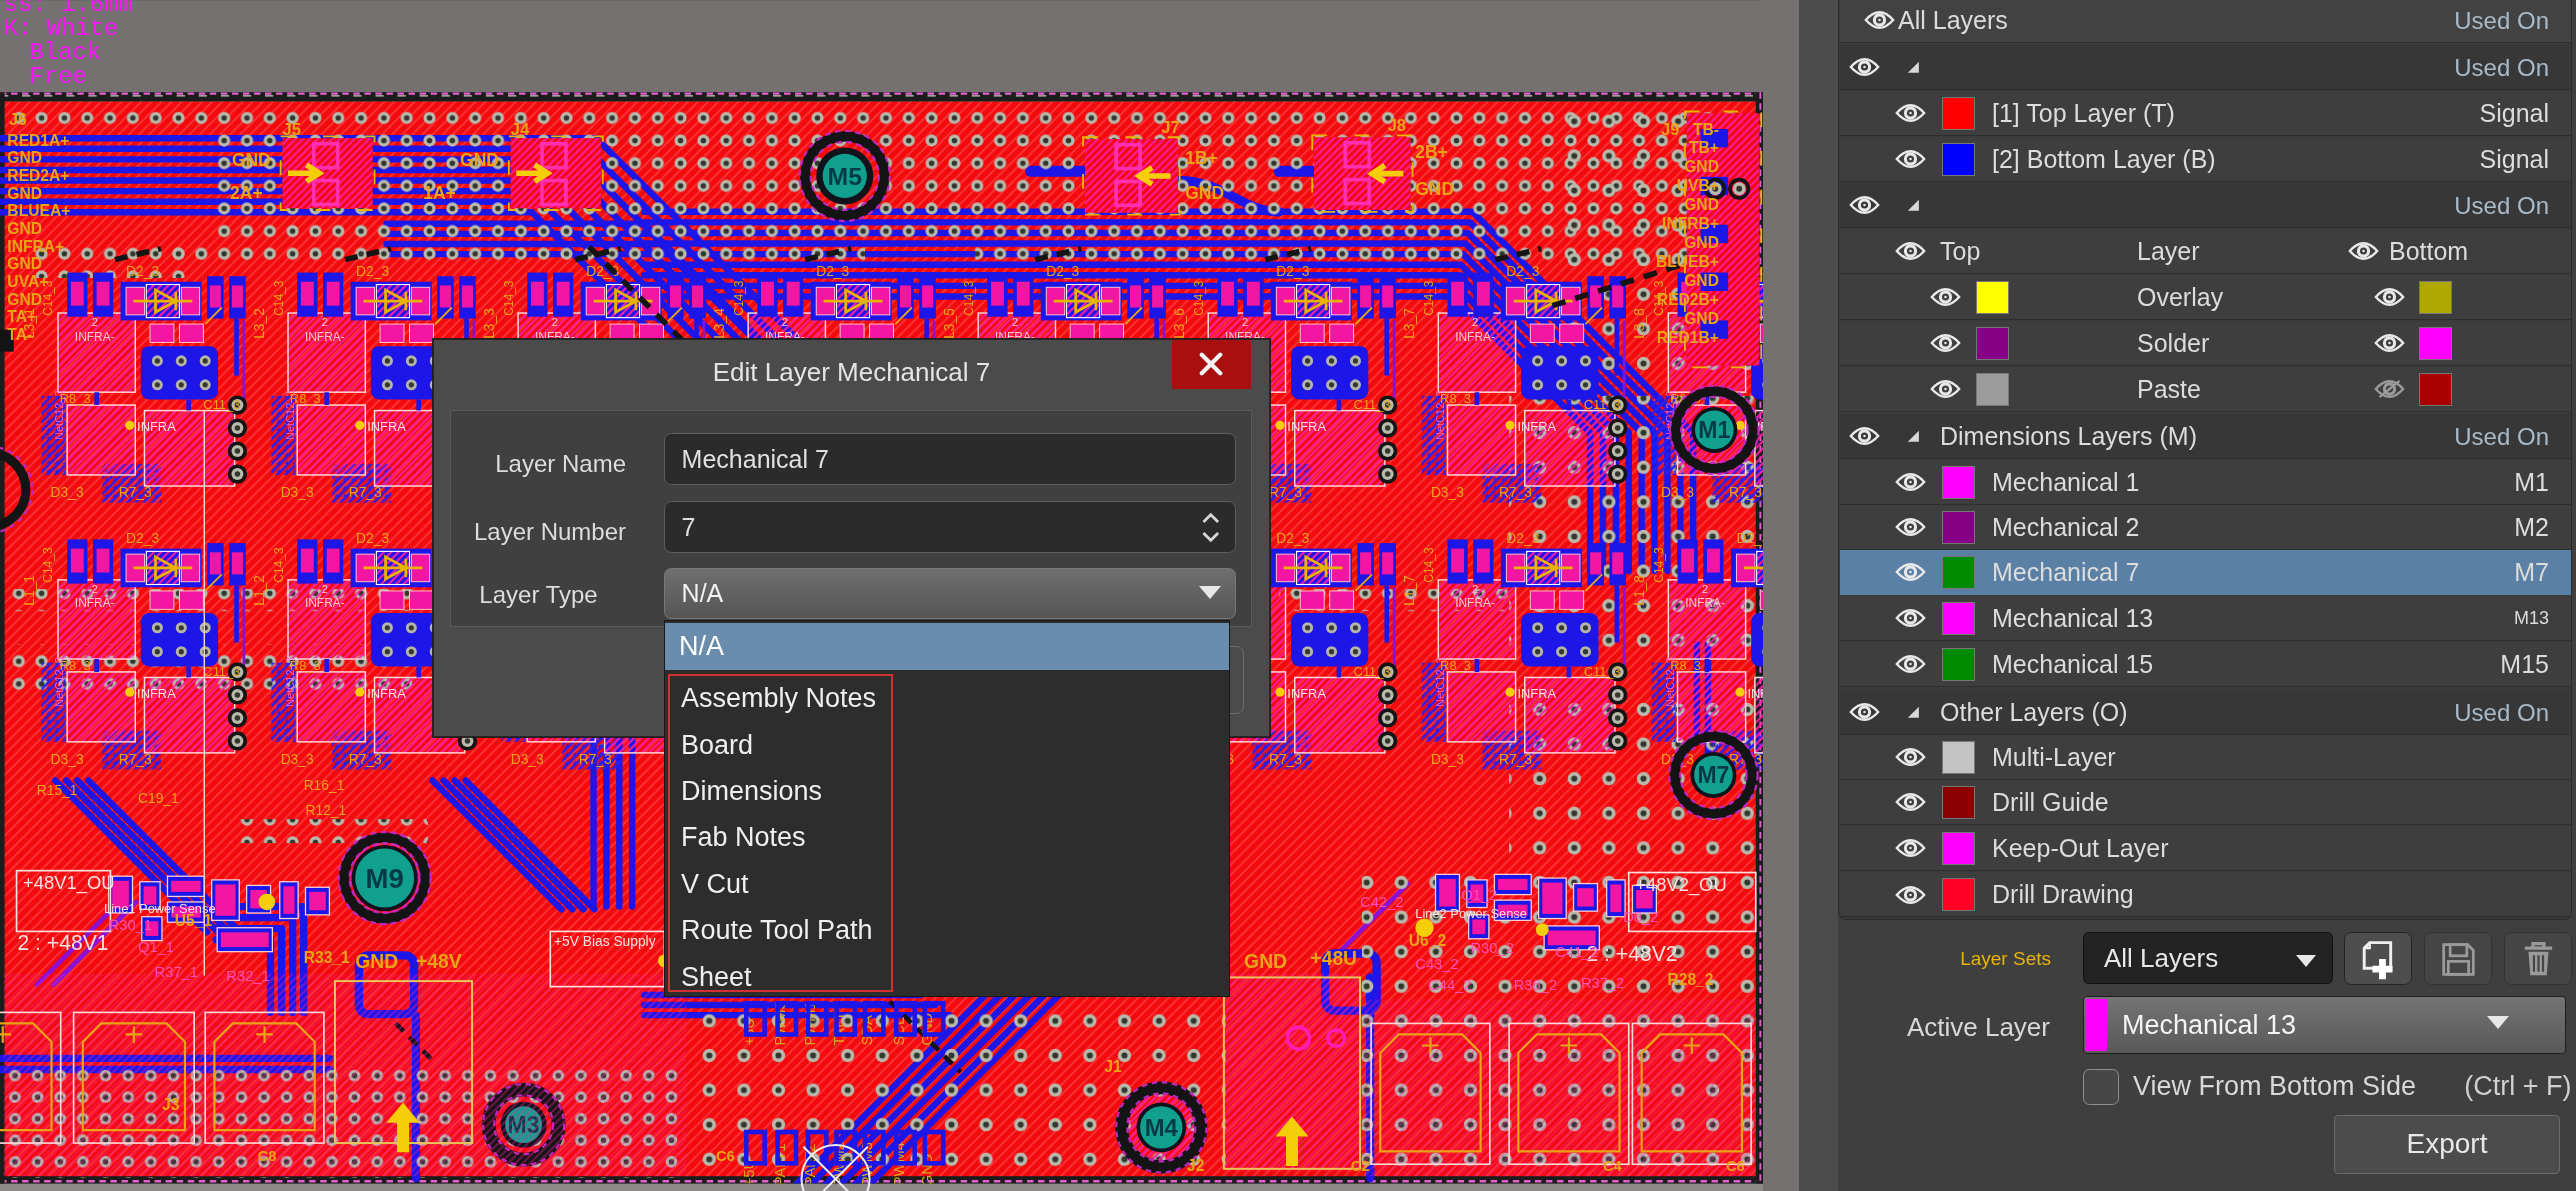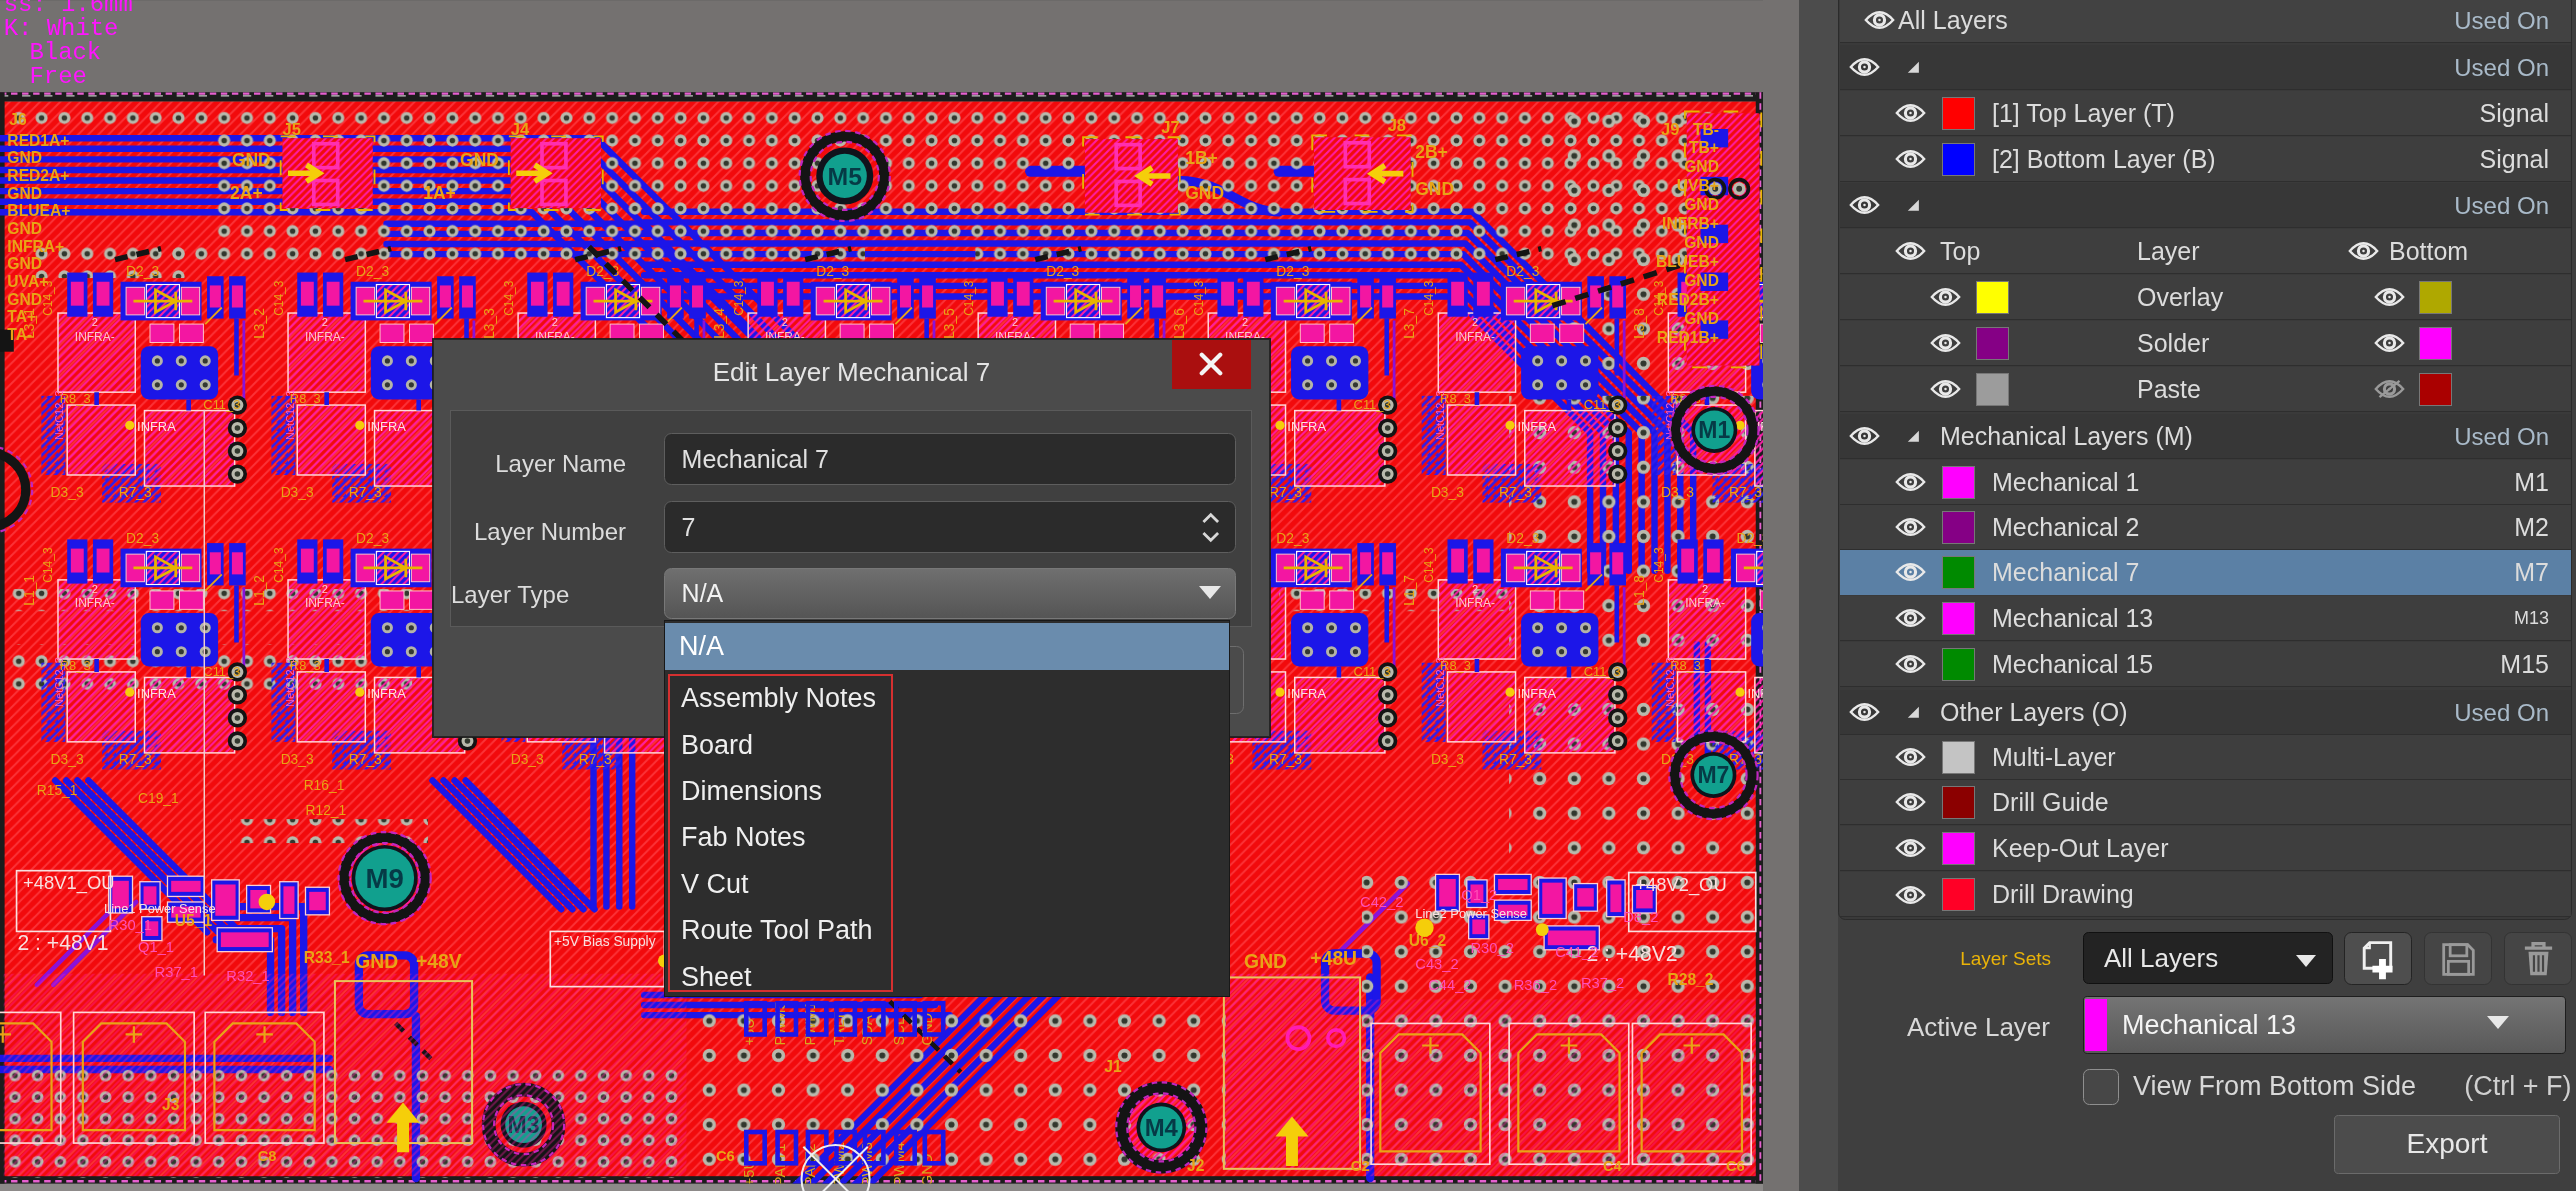--- a/index.html
+++ b/index.html
@@ -513,21 +513,21 @@
 </svg>
 <div class="abs" style="left:433px;top:339px;width:837px;height:398px;background:#4B4B4B;border:1.8px solid #262626;box-shadow:0 0 0 0.9px #1a1a1a"></div>
 <div class="abs" style="left:433px;top:339px;width:837px;height:55px;color:#E4E4E4;font-size:26px;text-align:center;line-height:66px">Edit Layer Mechanical 7</div>
 <div class="abs" style="left:1172px;top:340px;width:79px;height:49px;background:#AA0F0F"></div>
 <svg class="abs" style="left:1199px;top:352px" width="24" height="24" viewBox="0 0 26 26">
       <path d="M3,3 L23,23 M23,3 L3,23" stroke="#F4F4F4" stroke-width="4.6" stroke-linecap="round"></path>
     </svg>
 <div class="abs" style="left:450px;top:410px;width:802px;height:217px;background:#404040;border:0.9px solid #5A5A5A"></div>
 <div class="abs" style="left:451px;top:450px;color:#DCDCDC;font-size:24px;text-align:right;width:175px">Layer Name</div>
 <div class="abs" style="left:451px;top:518px;color:#DCDCDC;font-size:24px;text-align:right;width:175px">Layer Number</div>
-<div class="abs" style="left:451px;top:581px;color:#DCDCDC;font-size:24px;text-align:left;width:175px">Layer Type</div>
+<div class="abs" style="left:451px;top:581px;color:#DCDCDC;font-size:24px;text-align:center;width:175px">Layer Type</div>
 <div class="abs" style="left:664px;top:433px;width:572px;height:52px;line-height:50px;background:#2B2B2B;border:0.9px solid #5E5E5E;border-radius:7.4px;color:#E0E0E0;font-size:25px;padding-left:16.6px">Mechanical 7</div>
 <div class="abs" style="left:664px;top:501px;width:572px;height:52px;line-height:50px;background:#2B2B2B;border:0.9px solid #5E5E5E;border-radius:7.4px;color:#E0E0E0;font-size:25px;padding-left:16.6px">7</div>
 <svg class="abs" style="left:1196px;top:511px" width="29.5" height="33" viewBox="0 0 32 36">
       <path d="M8,12 L16,4 L24,12 M8,24 L16,32 L24,24" fill="none" stroke="#D8D8D8" stroke-width="3"></path>
     </svg>
 <div class="abs" style="left:1049px;top:646px;width:195px;height:68px;background:#4B4B4B;border:1.8px solid #6E6E6E;border-radius:7.4px"></div>
 <div class="abs" style="left:664px;top:568px;width:572px;height:51px;background:linear-gradient(#6F6F6F,#555);border:0.9px solid #787878;border-radius:7.4px;color:#F2F2F2;font-size:25px;line-height:49px;padding-left:16.6px">N/A</div>
 <div class="abs" style="left:1199px;top:586px;width:0;height:0;border-left:11px solid transparent;border-right:11px solid transparent;border-top:13px solid #E8E8E8"></div>
 <div class="abs" style="left:664px;top:620px;width:566px;height:377px;background:#2D2D2D;border:0.9px solid #181818"></div>
 <div class="abs" style="left:665px;top:623px;width:564px;height:47px;background:#6A8CAD;color:#FFF;font-size:27px;line-height:47px;padding-left:14px">N/A</div>
@@ -658,21 +658,21 @@
     </svg>
 <div class="abs" style="left:2419px;top:373px;width:33px;height:33px;background:#AA0000;border:0.9px solid #777"></div>
 <svg class="abs" style="left:1849px;top:425px" width="31" height="22" viewBox="0 0 34 24">
       <path d="M2,12 Q17,-5 32,12 Q17,29 2,12 Z" fill="none" stroke="#E9E9E9" stroke-width="2.6"></path>
       <circle cx="17" cy="12" r="5.6" fill="none" stroke="#E9E9E9" stroke-width="3.4"></circle>
       <circle cx="17" cy="12" r="1.4" fill="#E9E9E9"></circle>
     </svg>
 <svg class="abs" style="left:1906px;top:429px" width="14.7" height="14.7" viewBox="0 0 16 16">
       <path d="M14,2 L14,14 L2,14 Z" fill="#D8D8D8"></path>
     </svg>
-<div class="abs" style="left:1940px;top:414px;color:#DCDCDC;font-size:25px;line-height:45px;white-space:nowrap">Mechanical Layers (M)</div>
+<div class="abs" style="left:1940px;top:414px;color:#DCDCDC;font-size:25px;line-height:45px;white-space:nowrap">Dimensions Layers (M)</div>
 <div class="abs" style="right:27px;top:414px;color:#A9BAC9;font-size:24px;line-height:45px">Used On</div>
 <svg class="abs" style="left:1895px;top:471px" width="31" height="22" viewBox="0 0 34 24">
       <path d="M2,12 Q17,-5 32,12 Q17,29 2,12 Z" fill="none" stroke="#E9E9E9" stroke-width="2.6"></path>
       <circle cx="17" cy="12" r="5.6" fill="none" stroke="#E9E9E9" stroke-width="3.4"></circle>
       <circle cx="17" cy="12" r="1.4" fill="#E9E9E9"></circle>
     </svg>
 <div class="abs" style="left:1942px;top:466px;width:33px;height:33px;background:#FF00FF;border:0.9px solid #777"></div>
 <div class="abs" style="left:1992px;top:460px;color:#DCDCDC;font-size:25px;line-height:45px;white-space:nowrap">Mechanical 1</div>
 <div class="abs" style="right:27px;top:460px;color:#DCDCDC;font-size:25px;line-height:45px;white-space:nowrap">M1</div>
 <svg class="abs" style="left:1895px;top:516px" width="31" height="22" viewBox="0 0 34 24">

